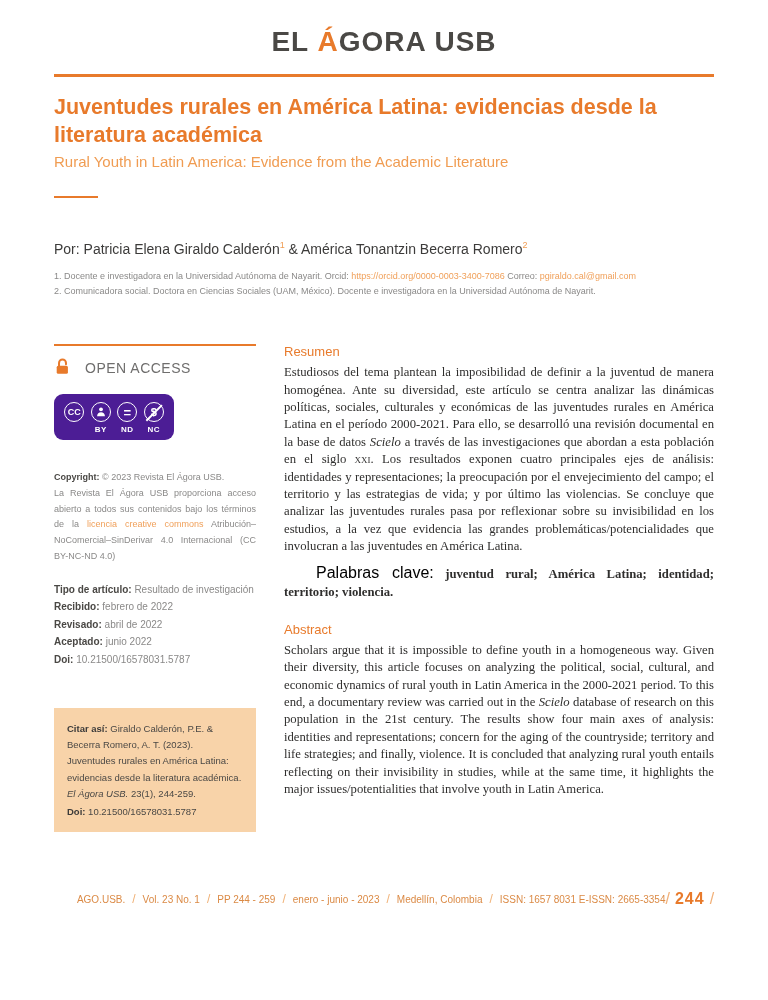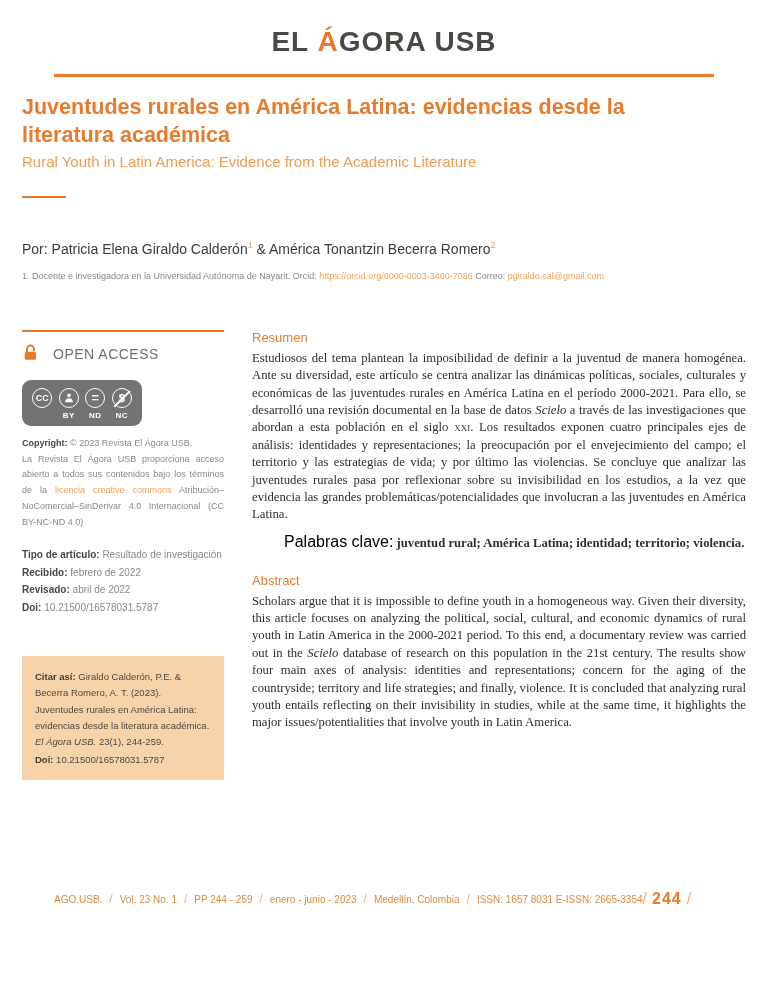--- a/index.html
+++ b/index.html
@@ -9,21 +9,21 @@
     position:relative; width:768px; height:944px; margin:0 auto;
     background:#ffffff; overflow:hidden;
   }
   
   .logo {
     padding-top:26px; text-align:center;
     font-size:28px; font-weight:bold; letter-spacing:1px; color:#4a4845;
   }
   .logo .accent { color:#e87a2b; }
   .top-rule { margin:16px 54px 0 54px; border-top:3px solid #e87a2b; }
-  .content { padding:0 22px; }
+  .content { padding:0 54px; }
   
   .title-es {
     margin-top:16px; font-size:21.5px; font-weight:bold; line-height:1.32;
     color:#e87a2b; max-width:664px;
   }
   .title-en { margin-top:3px; font-size:15px; color:#f09c52; font-weight:normal; }
   .dash { margin-top:26px; width:44px; border-top:2.5px solid #e87a2b; }
   
   .authors { margin-top:42px; font-size:14px; color:#3c3b3a; }
   .authors sup { color:#f09c52; font-size:9px; }
@@ -31,42 +31,42 @@
   .footnotes .lnk { color:#f0a05a; text-decoration:none; cursor:pointer; }
   .fn2-line2 { padding-left:9px; }
   
   .columns { display:flex; margin-top:46px; gap:28px; }
   .col-left { width:202px; flex:none; }
   .col-right { flex:1; }
   .left-rule { border-top:2.5px solid #e87a2b; margin-bottom:11px; }
   .oa-row { display:flex; align-items:center; gap:14px; color:#6f6e6d; font-size:14px; letter-spacing:0.5px; }
   
   .cc-badge {
-    margin-top:15px; width:120px; background:#737373; border-radius:9px;
+    margin-top:15px; width:120px; background:#4c1d95; border-radius:9px;
     padding:8px 7px 6px 7px;
   }
   .cc-circles { display:grid; grid-template-columns:repeat(4,1fr); justify-items:center; align-items:center; }
   .cc-circle {
     width:20px; height:20px; border:1.7px solid #ffffff; border-radius:50%;
     display:flex; align-items:center; justify-content:center; position:relative;
     color:#ffffff; font-weight:bold; font-size:9px;
   }
   .cc-eq { font-size:13px; font-weight:bold; line-height:1; }
   .cc-dollar { font-size:11px; font-weight:bold; }
   .cc-strike {
     position:absolute; width:22px; height:1.6px; background:#ffffff;
     transform:rotate(-45deg); left:-2px; top:9px;
   }
   .cc-labels {
     display:grid; grid-template-columns:repeat(4,1fr); justify-items:center;
     margin-top:3px; color:#ffffff; font-size:8px; font-weight:bold; letter-spacing:0.5px;
   }
   .cc-labels span:first-child { visibility:hidden; }
   
-  .copyright { margin-top:10px; font-size:9px; line-height:1.75; color:#8a8988; text-align:justify; }
+  .copyright { margin-top:30px; font-size:9px; line-height:1.75; color:#8a8988; text-align:justify; }
   .copyright b { color:#4a4845; }
   .lic-link { color:#f0a05a; cursor:pointer; }
   .meta { margin-top:16px; font-size:10px; line-height:1.75; color:#8a8988; }
   .meta b { color:#4a4845; }
   
   .cite-box {
     margin-top:40px; background:#f8d3a9; padding:13px 13px 12px 13px;
     font-size:9.5px; line-height:1.7; color:#4a4845;
   }
   .cite-box b { color:#3c3b3a; }
@@ -81,21 +81,21 @@
   .abs-para .sc { font-variant:small-caps; }
   .kw-line {
     margin-top:7px; font-family:"Liberation Serif", serif; font-size:12.7px;
     line-height:1.37; color:#2f2e2d; text-align:justify;
   }
   .kw-label { color:#000000; font-family:"Liberation Sans", sans-serif; font-size:16px;margin-left:32px; }
   .abs-en { margin-top:20px; }
   
   .footer {
     position:absolute; left:54px; right:31px; bottom:36px;
-    display:flex; justify-content:flex-start; align-items:center;
+    display:flex; justify-content:center; align-items:center;
   }
   .footer-left { font-size:10px; color:#db8a45; display:flex; align-items:center; }
   .footer-left .sep { color:#f0b075; margin:0 7px; font-size:12px; }
   .footer-page { display:flex; align-items:baseline; gap:5px; }
   .footer-page .pslash { color:#f2b078; font-size:16px; }
   .footer-page .pnum { color:#e87a2b; font-size:16px; font-weight:bold; letter-spacing:1px; }
 </style>
 </head>
 <body>
 
@@ -107,20 +107,21 @@
   <div class="content">
 
     <div class="title-es">Juventudes rurales en América Latina: evidencias desde la literatura académica</div>
     <div class="title-en">Rural Youth in Latin America: Evidence from the Academic Literature</div>
     <div class="dash"></div>
 
     <div class="authors"><span>Por: Patricia Elena Giraldo Calderón</span><sup>1</sup><span> &amp; América Tonantzin Becerra Romero</span><sup>2</sup></div>
 
     <div class="footnotes">
       <div><span>1. Docente e investigadora en la Universidad Autónoma de Nayarit. Orcid: </span><a class="lnk">https://orcid.org/0000-0003-3400-7086</a><span> Correo: </span><a class="lnk">pgiraldo.cal@gmail.com</a></div>
+      <div><span>2. Comunicadora social. Doctora en Ciencias Sociales (UAM, México). Docente e investigadora en la Universidad Autónoma de Nayarit.</span></div>
     </div>
 
     <div class="columns">
 
       <div class="col-left">
         <div class="left-rule"></div>
 
         <div class="oa-row">
           <span>
             <svg viewBox="0 0 22 24" width="17" height="19">
@@ -158,20 +159,21 @@
 
         <div class="copyright">
           <div><b>Copyright:</b><span> © 2023 Revista El Ágora USB.</span></div>
           <div><span>La Revista El Ágora USB proporciona acceso abierto a todos sus contenidos bajo los términos de la </span><span class="lic-link">licencia creative commons</span><span> Atribución–NoComercial–SinDerivar 4.0 Internacional (CC BY-NC-ND 4.0)</span></div>
         </div>
 
         <div class="meta">
           <div><b>Tipo de artículo:</b><span> Resultado de investigación</span></div>
           <div><b>Recibido:</b><span> febrero de 2022</span></div>
           <div><b>Revisado:</b><span> abril de 2022</span></div>
+          <div><b>Aceptado:</b><span> junio 2022</span></div>
           <div><b>Doi:</b><span> 10.21500/16578031.5787</span></div>
         </div>
 
         <div class="cite-box">
           <div><b>Citar así:</b><span> Giraldo Calderón, P.E. &amp; Becerra Romero, A. T. (2023). Juventudes rurales en América Latina: evidencias desde la literatura académica. </span><i>El Ágora USB.</i><span> 23(1), 244-259.</span></div>
           <div class="cite-doi"><b>Doi:</b><span> 10.21500/16578031.5787</span></div>
         </div>
       </div>
 
       <div class="col-right">

